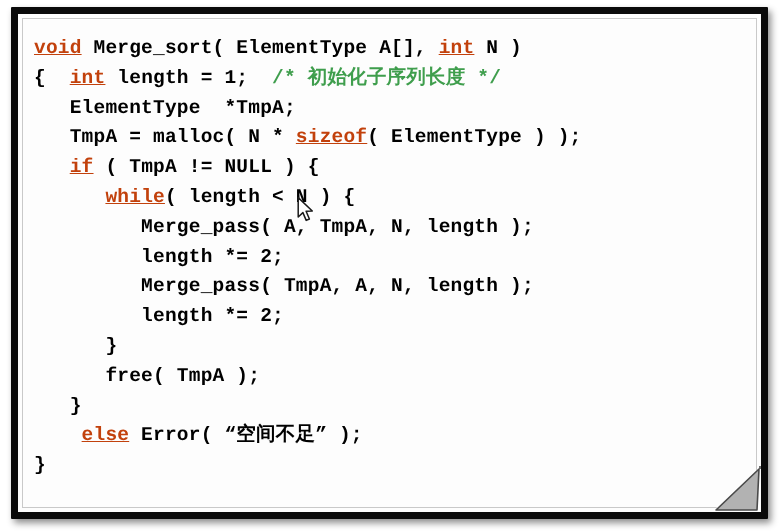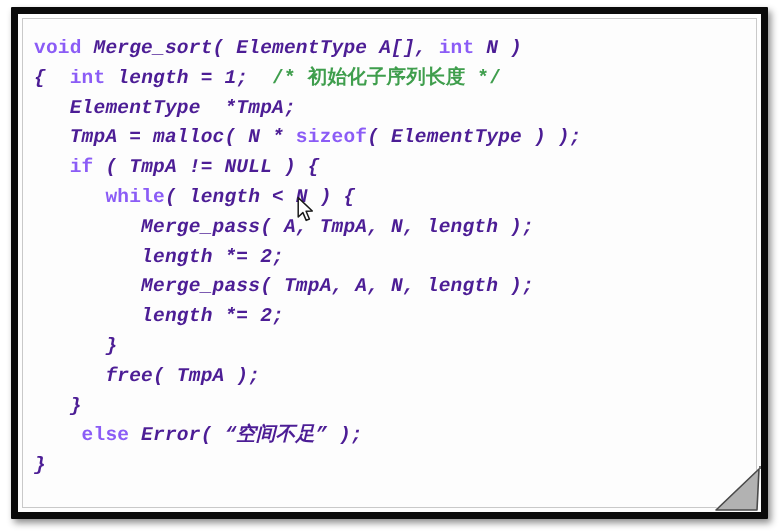--- a/index.html
+++ b/index.html
@@ -66,23 +66,23 @@
     font-family: "Liberation Mono", "DejaVu Sans Mono", monospace;
     font-size: 19.5px;
     font-weight: bold;
     line-height: 29.8px;
     color: #161616;
     letter-spacing: 0.2px;
     white-space: pre;
     text-rendering: geometricPrecision;
   }
   .ln { display: block; height: 29.8px; }
-  .kw   { color: #8b5cf6; }
+  .kw   { color: #c2410c; text-decoration: underline; }
   .cmt  { color: #3f9e4d; text-align: right; }
-  .plain{ color: #4c1d95; font-style: italic; }
+  .plain{ color: #000000; }
 
   
   #page-curl {
     position: absolute;
     right: 0px;
     bottom: 0px;
     width: 56px;
     height: 50px;
     pointer-events: none;
   }

